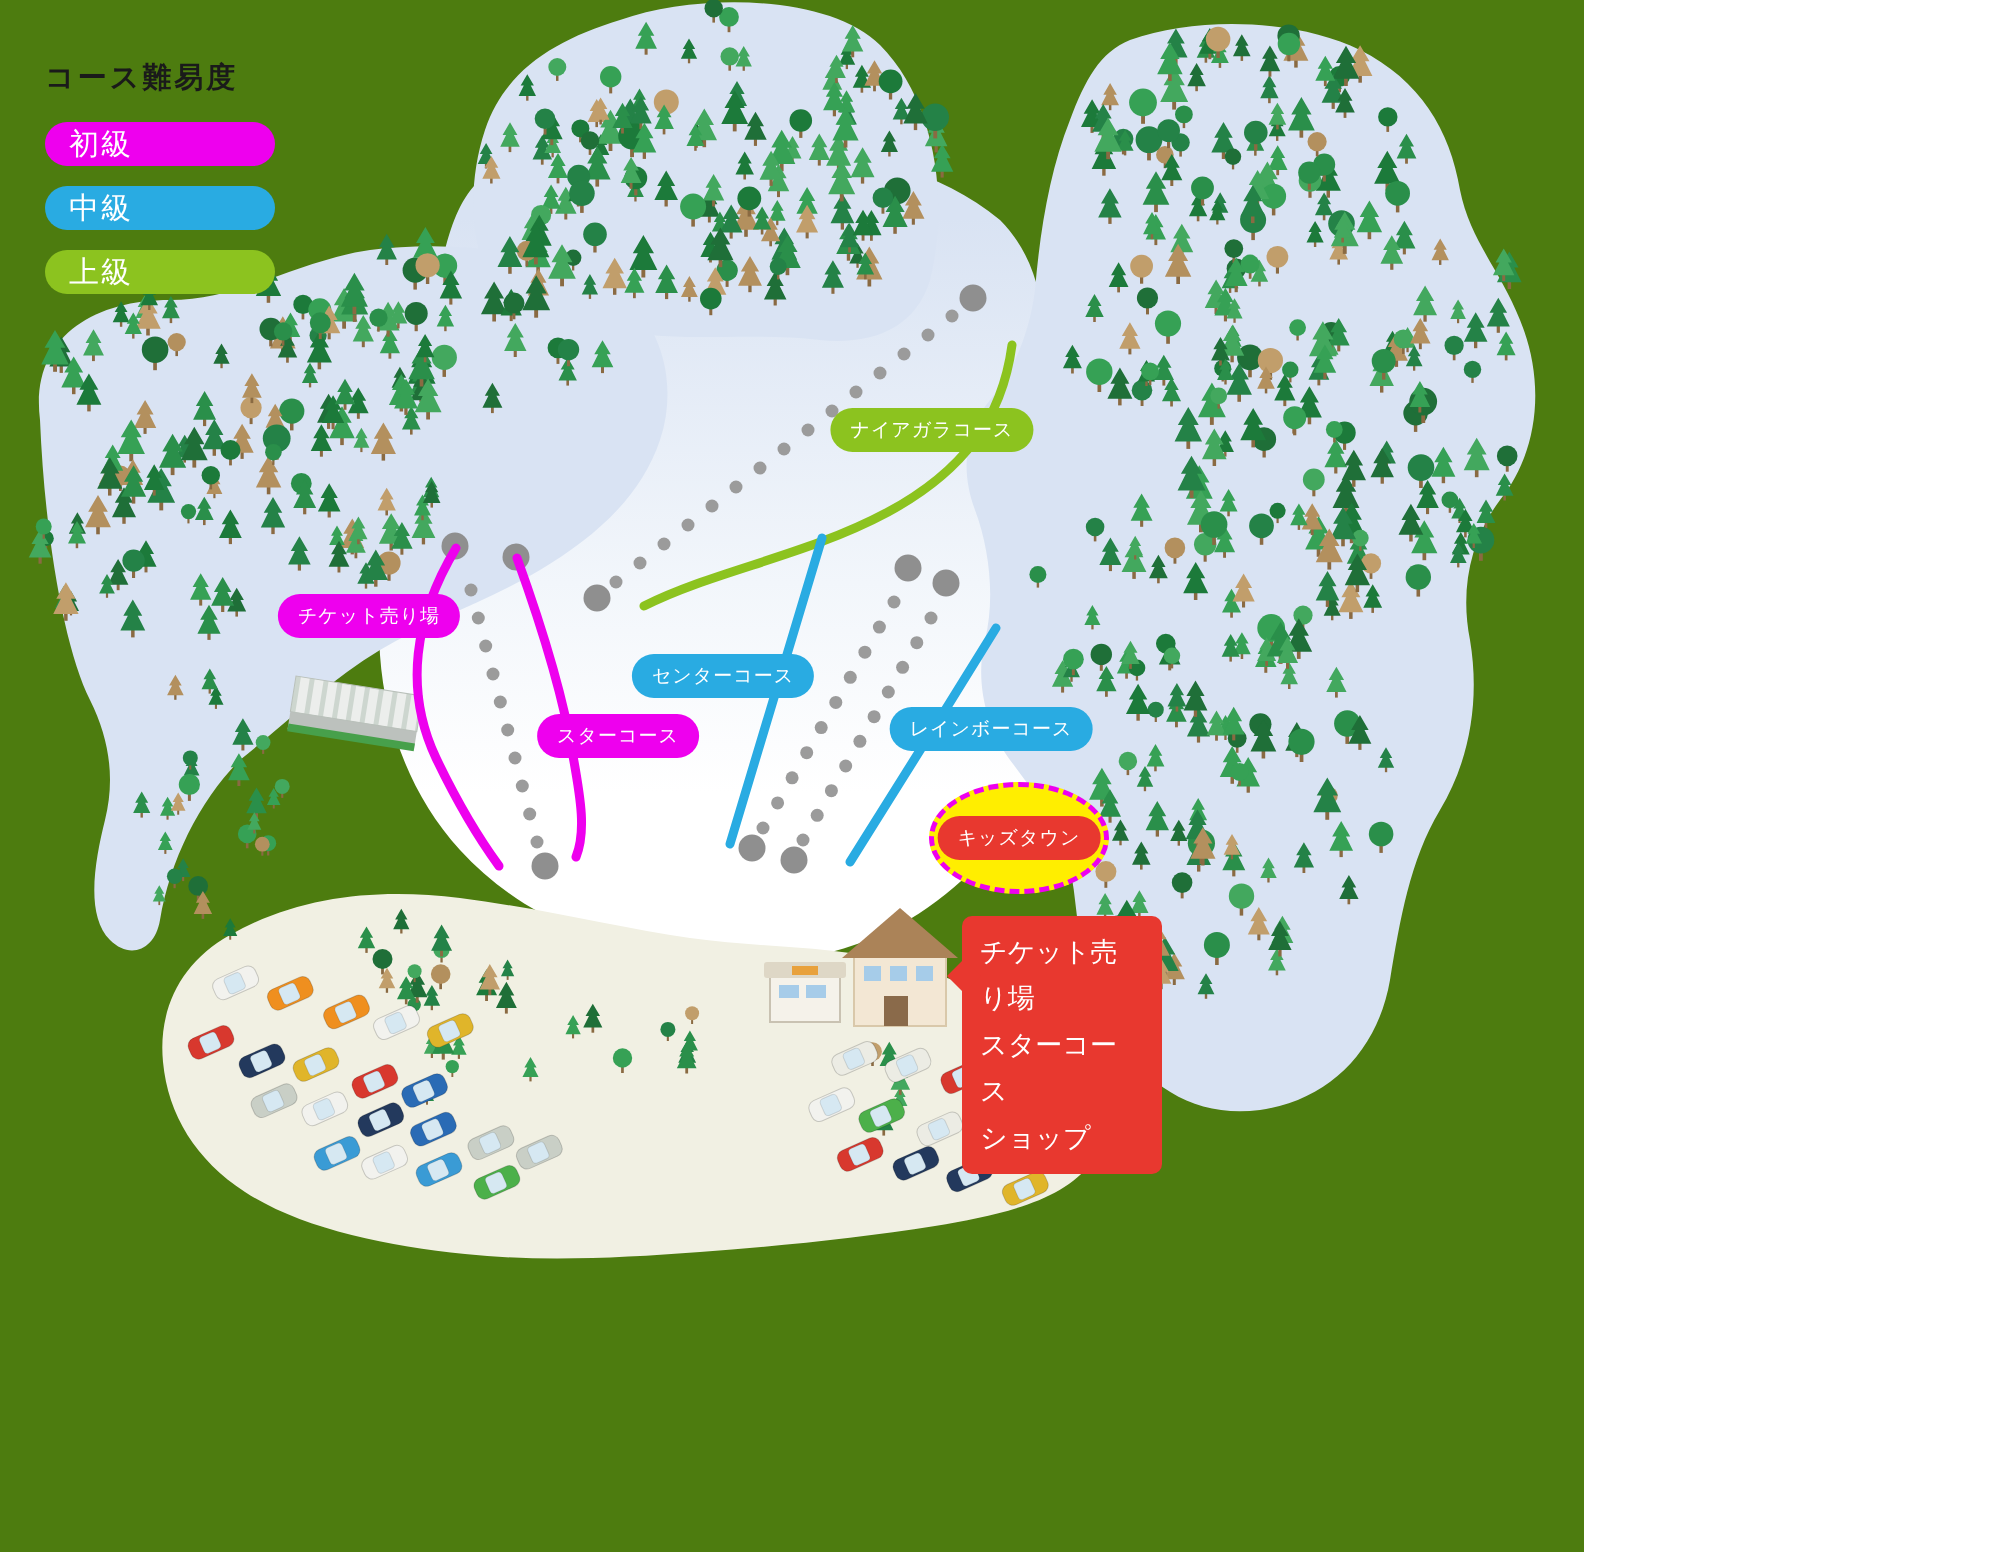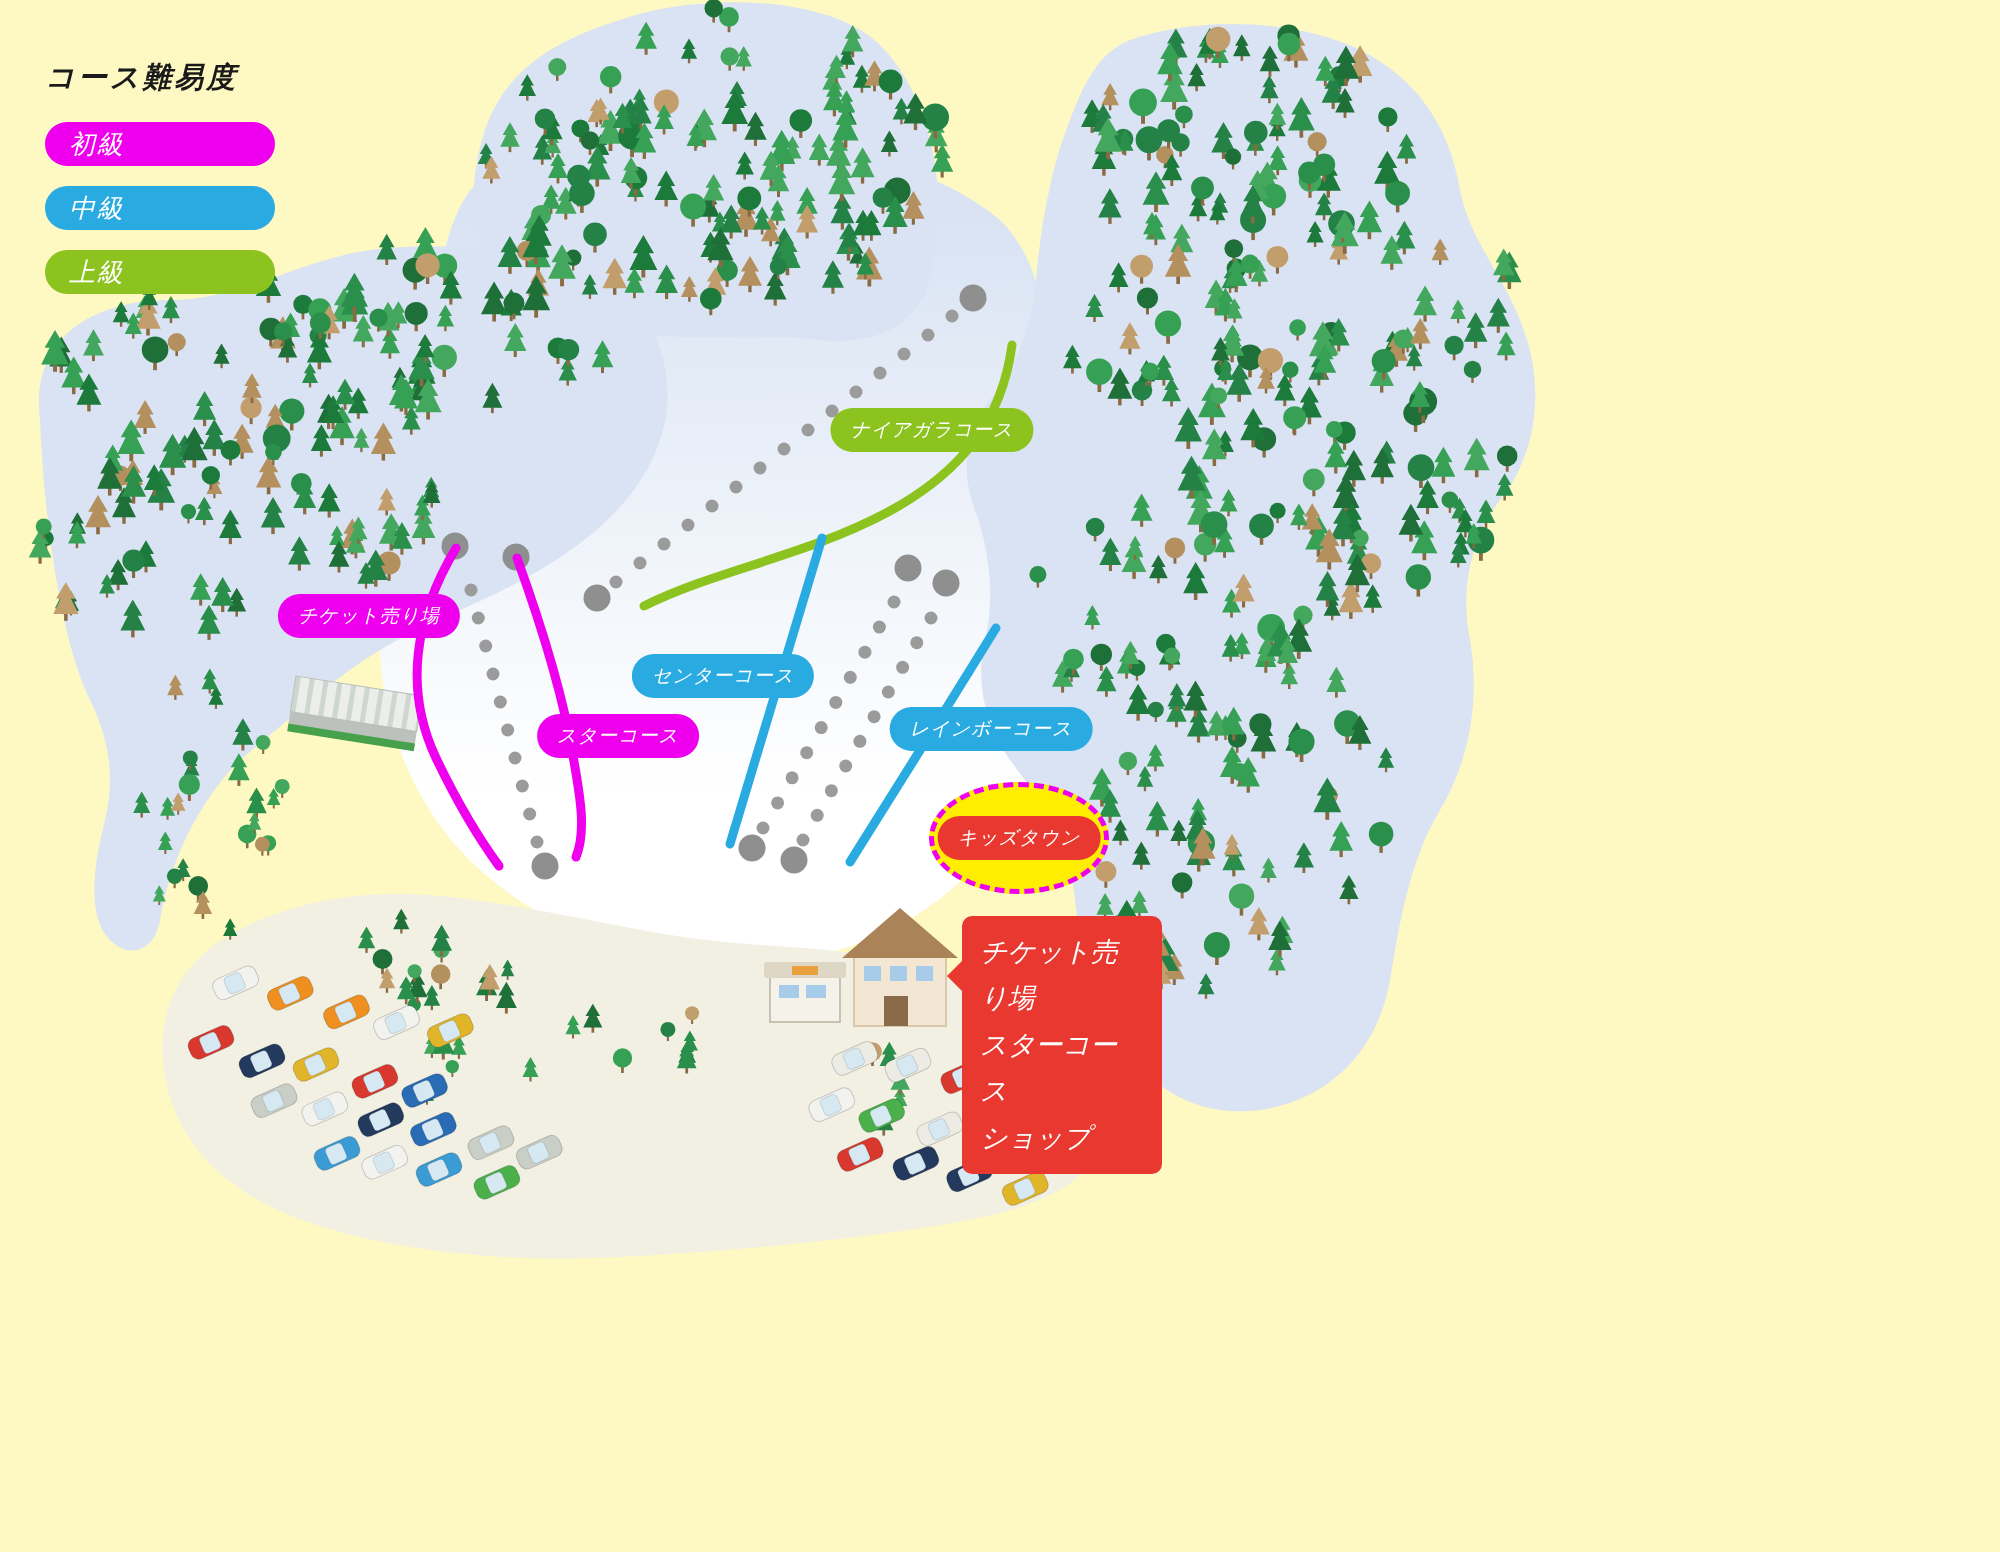--- a/index.html
+++ b/index.html
@@ -1,23 +1,23 @@
 <!DOCTYPE html>
 <html><head>
 <meta charset="utf-8">
 <style>
   * { margin:0; padding:0; box-sizing:border-box; }
   html,body { background:#ffffff; font-family:"DejaVu Sans","Liberation Sans",sans-serif; }
-  .stage { position:relative; width:2000px; height:1552px; overflow:hidden; background:#fef9c3;font-style:italic; }
+  .stage { position:relative; width:1584px; height:1552px; overflow:hidden; background:#4d7c0f; }
   #map-svg { position:absolute; left:0; top:0; width:2000px; height:1552px; }
 
   .legend { position:absolute; left:45px; top:58px; z-index:4; }
   .legend-title { font-size:29px; font-weight:bold; color:#1a1a1a; letter-spacing:3px; margin-bottom:24px; }
   .legend-pill { width:230px; height:44px; border-radius:24px; margin-bottom:20px;
-                 color:#fff; font-size:26px; line-height:44px; padding-left:24px; letter-spacing:2px; }
+                 color:#fff; font-size:30px; line-height:44px; padding-left:24px; letter-spacing:2px; }
 
   .map-label { position:absolute; transform:translate(-50%,-50%); color:#ffffff;
                font-size:19px; letter-spacing:1px; padding:9px 20px; border-radius:22px;
                white-space:nowrap; z-index:3; }
   .lbl-niagara { left:932px; top:430px; }
   .lbl-family  { left:369px; top:616px; }
   .lbl-center  { left:723px; top:676px; }
   .lbl-rainbow { left:991px; top:729px; }
   .lbl-star    { left:618px; top:736px; }
   .lbl-kids    { left:1019px; top:838px; }

